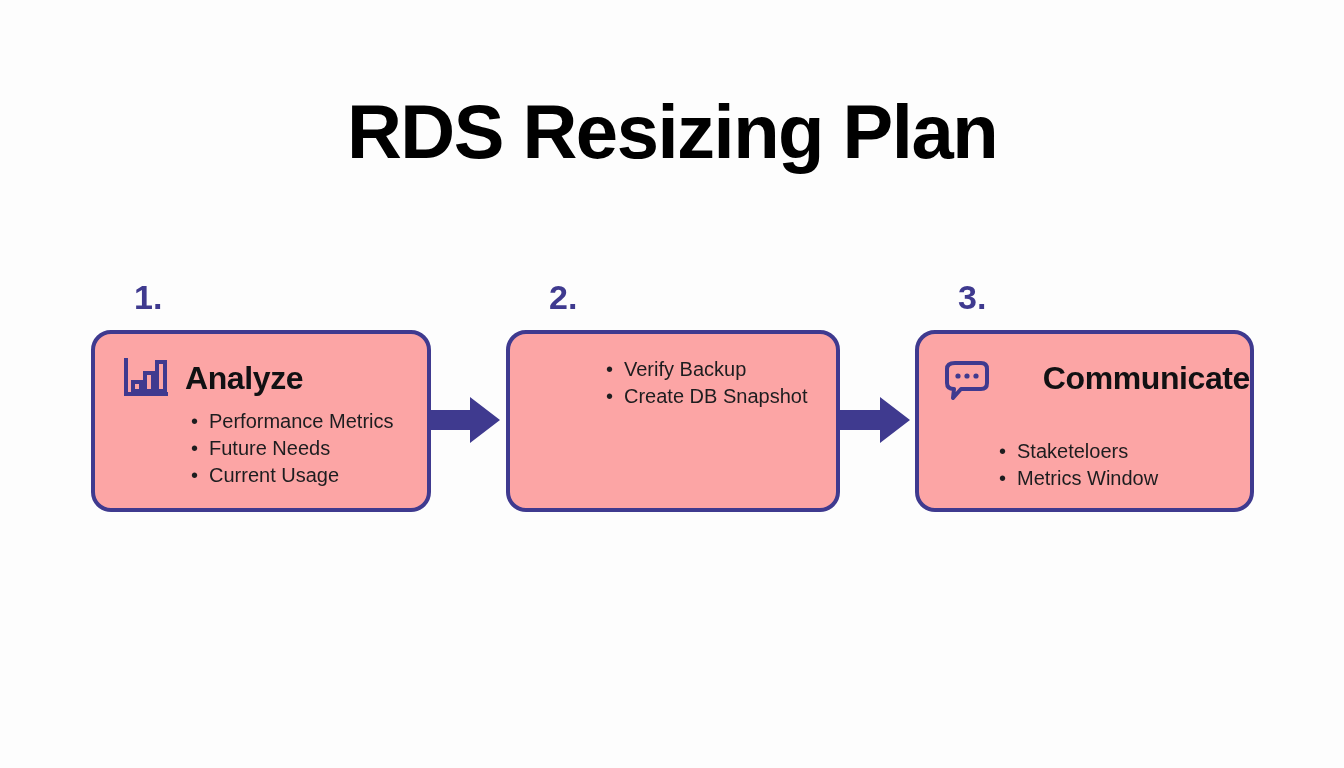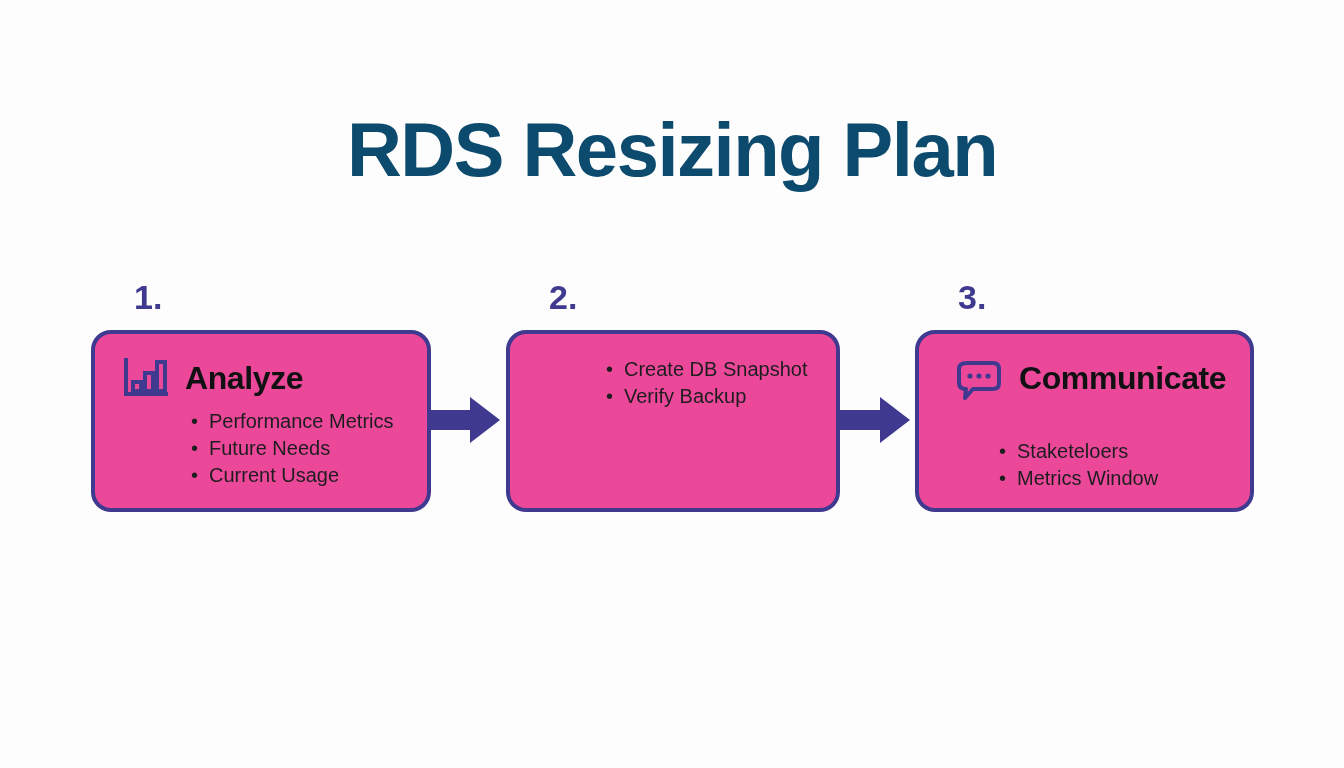--- a/index.html
+++ b/index.html
@@ -11,28 +11,28 @@
     height: 768px;
     background: #fdfdfd;
     font-family: "Liberation Sans", sans-serif;
     overflow: hidden;
     position: relative;
   }
 
   
   #page-title {
     position: absolute;
-    top: 112px;
+    top: 94px;
     left: 0;
     width: 1344px;
     text-align: center;
     font-size: 76px;
     font-weight: bold;
     letter-spacing: -1.5px;
-    color: #0c4a6e;
+    color: #000000;
     line-height: 1;
     white-space: nowrap;
   }
 
   
   #flow {
     position: absolute;
     top: 282px;
     left: 0;
     width: 1344px;
@@ -59,29 +59,29 @@
 
   .card {
     position: absolute;
     top: 48px;
     left: 0;
     right: 0;
     height: 182px;
     box-sizing: border-box;
     border: 4px solid #3f3a8f;
     border-radius: 20px;
-    background: #ec4899;
+    background: #fca5a5;
   }
 
   .card-head {
     display: flex;
     align-items: center;
     padding: 22px 0 0 26px;
   }
-  .step-3 .card-head { padding-left: 36px; }
+  .step-3 .card-head { padding-left: 24px; justify-content: space-between; }
 
   .card-icon {
     flex: 0 0 auto;
     width: 48px;
     height: 44px;
     margin-right: 16px;
   }
   .card-icon svg { display: block; width: 100%; height: 100%; }
 
   .card-title {
@@ -160,22 +160,22 @@
   <div class="arrow arrow-1">
     <svg viewBox="0 0 72 50">
       <path d="M0 15 L42 15 L42 2 L72 25 L42 48 L42 35 L0 35 Z" fill="#3f3a8f"></path>
     </svg>
   </div>
 
   <div class="step step-2">
     <div class="step-number">2.</div>
     <div class="card">
       <ul class="bullets">
+        <li>Verify Backup</li>
         <li>Create DB Snapshot</li>
-        <li>Verify Backup</li>
       </ul>
     </div>
   </div>
 
   <div class="arrow arrow-2">
     <svg viewBox="0 0 72 50">
       <path d="M0 15 L42 15 L42 2 L72 25 L42 48 L42 35 L0 35 Z" fill="#3f3a8f"></path>
     </svg>
   </div>
 

